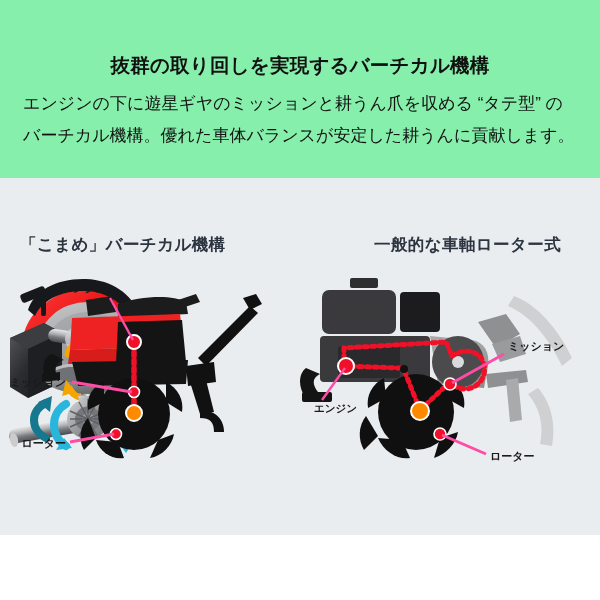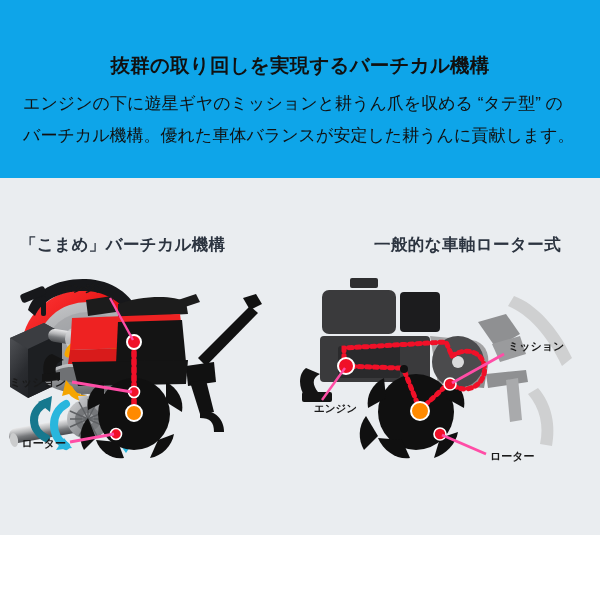--- a/index.html
+++ b/index.html
@@ -21,21 +21,21 @@
     background: #ffffff;
   }
 
   
   .header {
     position: absolute;
     left: 0;
     top: 0;
     width: 600px;
     height: 178px;
-    background: #0ea5e9;
+    background: #86efac;
   }
   .headline {
     position: absolute;
     left: 0;
     top: 52px;
     width: 600px;
     text-align: center;
     font-size: 19.5px;
     line-height: 26px;
     font-weight: 700;

